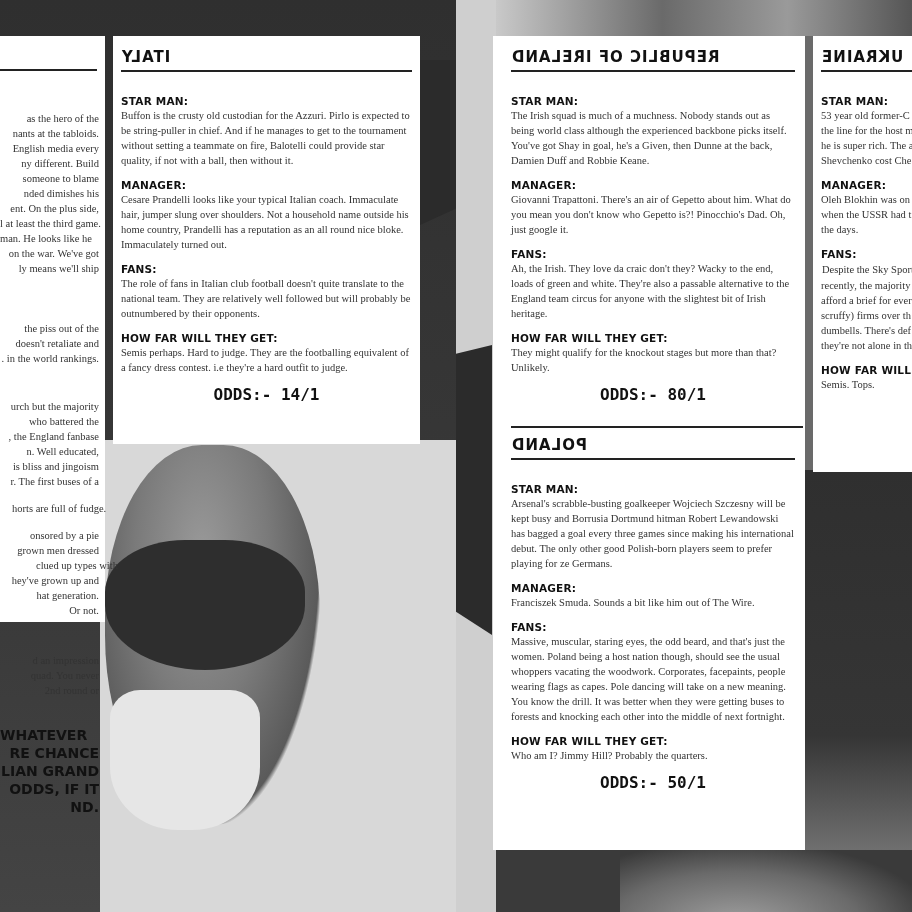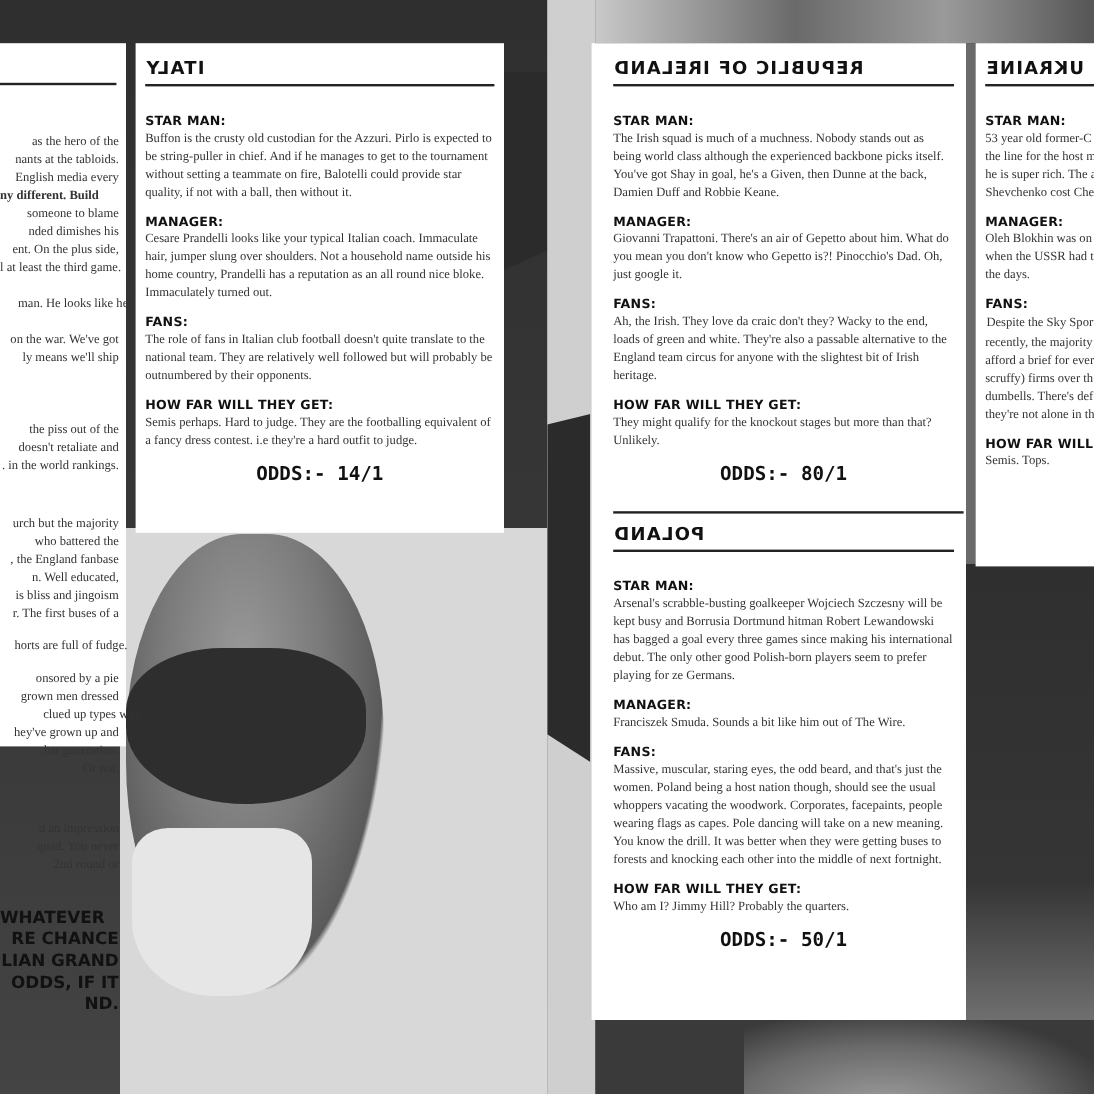--- a/index.html
+++ b/index.html
@@ -77,26 +77,26 @@
 <div class="bg bg-strip-ukr"></div>
 <div class="bg bg-right-dark"></div>
 <div class="bg bg-bottom-head"></div>
 
 <div class="card" style="left:0; top:36px; width:105px; height:586px; padding:0;">
   <div class="rule" style="margin-top:33px; margin-right:8px;"></div>
   <div id="lp1" style="margin-top:40px;">
       <div class="text" style="margin: 0px; white-space: nowrap; text-align: right; padding-right: 6px;">as the hero of the</div>
       <div class="text" style="margin: 0px; white-space: nowrap; text-align: right; padding-right: 6px;">nants at the tabloids.</div>
       <div class="text" style="margin: 0px; white-space: nowrap; text-align: right; padding-right: 6px;">English media every</div>
-      <div class="text" style="margin: 0px; white-space: nowrap; text-align: left; padding-right: 6px; font-weight: bold;">ny different. Build</div>
+      <div class="text" style="margin: 0px; white-space: nowrap; text-align: right; padding-right: 6px;">ny different. Build</div>
       <div class="text" style="margin: 0px; white-space: nowrap; text-align: right; padding-right: 6px;"> someone to blame</div>
       <div class="text" style="margin: 0px; white-space: nowrap; text-align: right; padding-right: 6px;">nded dimishes his</div>
       <div class="text" style="margin: 0px; white-space: nowrap; text-align: right; padding-right: 6px;">ent. On the plus side,</div>
       <div class="text" style="margin: 0px; white-space: nowrap; text-align: right; padding-right: 6px;">l at least the third game.</div>
-      <div class="text" style="margin: 15px; white-space: nowrap; text-align: left; padding-right: 6px;">man. He looks like he</div>
+      <div class="text" style="margin: 0px; white-space: nowrap; text-align: left; padding-right: 6px;">man. He looks like he</div>
       <div class="text" style="margin: 0px; white-space: nowrap; text-align: right; padding-right: 6px;"> on the war. We've got</div>
       <div class="text" style="margin: 0px; white-space: nowrap; text-align: right; padding-right: 6px;">ly means we'll ship</div>
     </div>
   <div id="lp2" style="margin-top:45px;">
       <div class="text" style="margin: 0px; white-space: nowrap; text-align: right; padding-right: 6px;">the piss out of the</div>
       <div class="text" style="margin: 0px; white-space: nowrap; text-align: right; padding-right: 6px;"> doesn't retaliate and</div>
       <div class="text" style="margin: 0px; white-space: nowrap; text-align: right; padding-right: 6px;">. in the world rankings.</div>
     </div>
   <div id="lp3" style="margin-top:33px;">
       <div class="text" style="margin: 0px; white-space: nowrap; text-align: right; padding-right: 6px;">urch but the majority</div>
@@ -169,21 +169,21 @@
 </div>
 
 <div class="card" style="left:813px; top:36px; width:99px; height:436px; padding:0 0 0 8px; overflow:hidden; white-space:nowrap;">
   <div class="card-title" style="margin-right:-20px;"><span>UKRAINE</span></div>
   <div style="height:22px;"></div>
   <p class="label">STAR MAN:</p>
   <div id="ukr-star" style="margin-bottom:10px;">
       <div class="text" style="margin: 0px; white-space: nowrap;">53 year old former-C</div>
       <div class="text" style="margin: 0px; white-space: nowrap;">the line for the host m</div>
       <div class="text" style="margin: 0px; white-space: nowrap;">he is super rich. The a</div>
-      <div class="text" style="margin: 0px; white-space: nowrap; text-align: center;">Shevchenko cost Che</div>
+      <div class="text" style="margin: 0px; white-space: nowrap;">Shevchenko cost Che</div>
     </div>
   <p class="label">MANAGER:</p>
   <div id="ukr-mgr" style="margin-bottom:10px;">
       <div class="text" style="margin: 0px; white-space: nowrap;">Oleh Blokhin was on</div>
       <div class="text" style="margin: 0px; white-space: nowrap;">when the USSR had t</div>
       <div class="text" style="margin: 0px; white-space: nowrap;">the days.</div>
     </div>
   <p class="label">FANS:</p>
   <div id="ukr-fans" style="margin-bottom:10px;">
       <div class="text" style="margin: 1px; white-space: nowrap;">Despite the Sky Sport</div>

